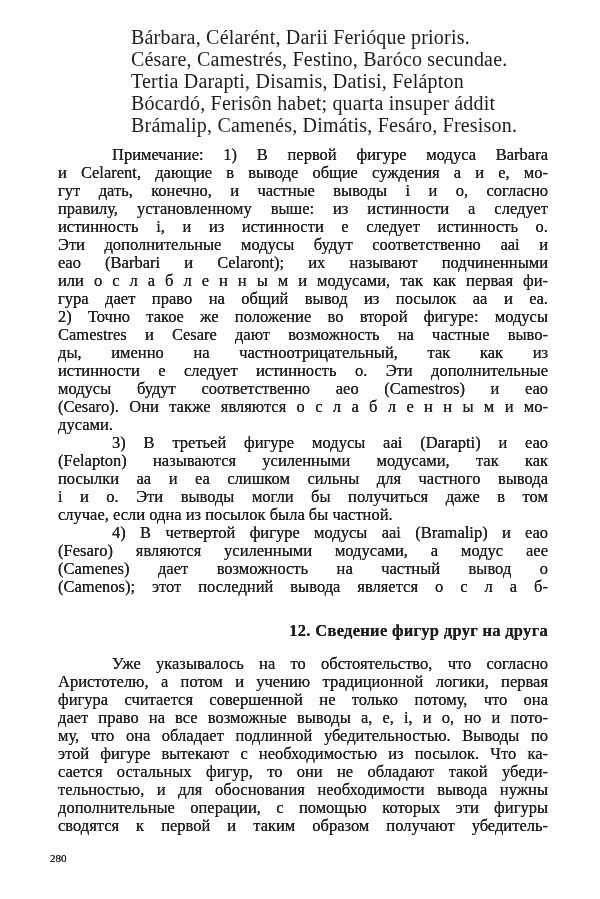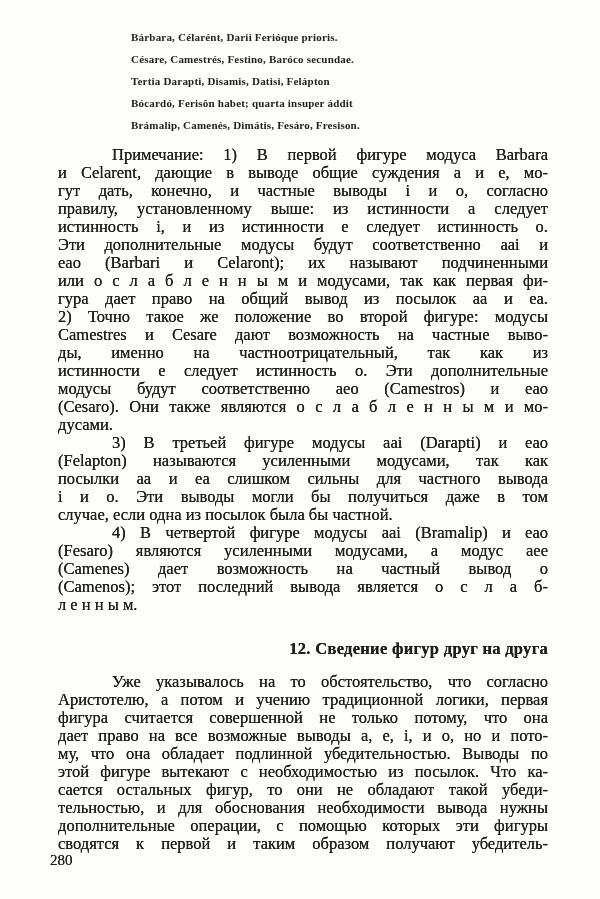--- a/index.html
+++ b/index.html
@@ -12,23 +12,23 @@
     width: 600px;
     height: 899px;
     background: #fdfdfb;
     font-family: "Liberation Serif", "DejaVu Serif", serif;
     color: #1e1e1e;
     overflow: hidden;
     box-sizing: border-box;
   }
   .verse {
     margin: 26px 0 0 131px;
-    font-size: 11px;
+    font-size: 20px;
     line-height: 22px;
-    font-weight: bold;
+    font-weight: normal;
     letter-spacing: 0.2px;
   }
   .verse .vline {
     white-space: nowrap;
   }
   .body-text {
     margin: 10px 52px 0 58px;
     font-size: 16.5px;
     line-height: 18px;
     text-shadow: 0 0 0.3px currentColor;
@@ -48,21 +48,21 @@
     margin: 26px 0 15px 0;
     text-align: right;
     font-weight: bold;
     font-size: 16.5px;
     letter-spacing: 0.3px;
   }
   .page-number {
     position: absolute;
     left: 50px;
     top: 852px;
-    font-size: 15px;
+    font-size: 11px;
     text-shadow: 0 0 0.3px currentColor;
   }
 </style>
 </head>
 <body>
 
 <div class="page">
 
   <div class="verse">
     <div class="vline">Bárbara, Célarént, Darii Ferióque prioris.</div>
@@ -99,21 +99,20 @@
       <div class="line">посылки aa и ea слишком сильны для частного вывода</div>
       <div class="line">i и o. Эти выводы могли бы получиться даже в том</div>
       <div class="line short">случае, если одна из посылок была бы частной.</div>
     </div>
 
     <div>
       <div class="line indent">4) В четвертой фигуре модусы aai (Bramalip) и eao</div>
       <div class="line">(Fesaro) являются усиленными модусами, а модус aee</div>
       <div class="line">(Camenes) дает возможность на частный вывод o</div>
       <div class="line">(Camenos); этот последний вывода является о с л а б-</div>
-      <div class="line short">л е н н ы м.</div>
     </div>
 
     <div class="heading">12. Сведение фигур друг на друга</div>
 
     <div>
       <div class="line indent">Уже указывалось на то обстоятельство, что согласно</div>
       <div class="line">Аристотелю, а потом и учению традиционной логики, первая</div>
       <div class="line">фигура считается совершенной не только потому, что она</div>
       <div class="line">дает право на все возможные выводы a, e, i, и o, но и пото-</div>
       <div class="line">му, что она обладает подлинной убедительностью. Выводы по</div>

